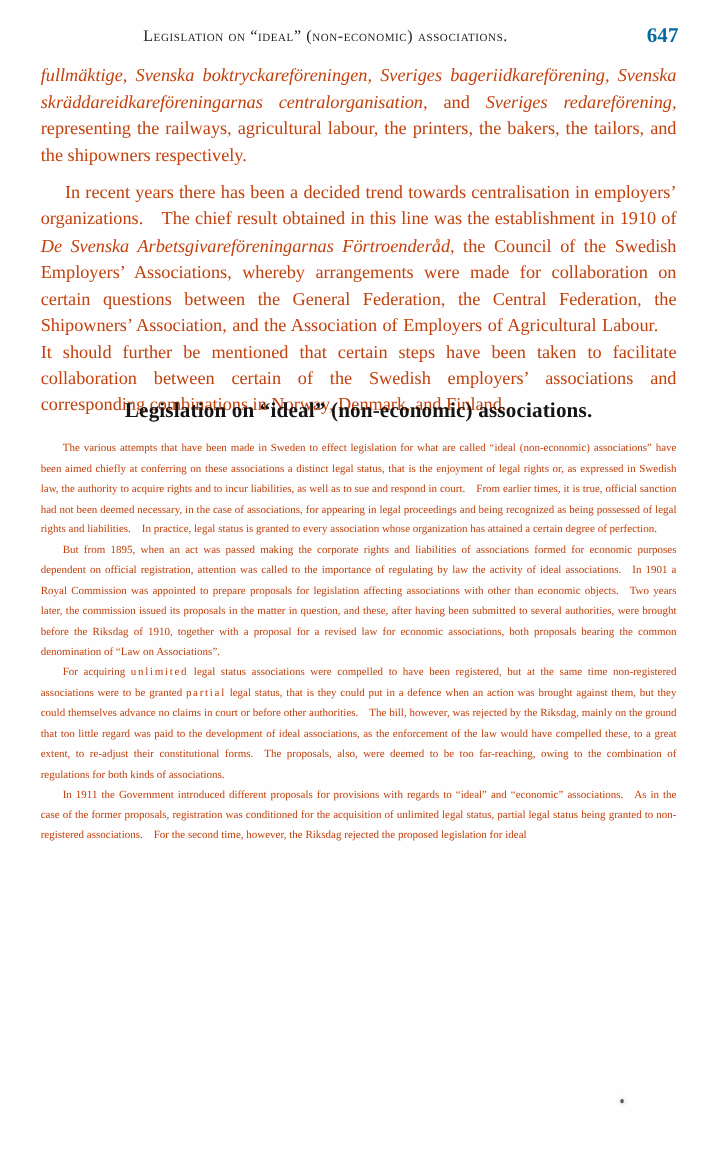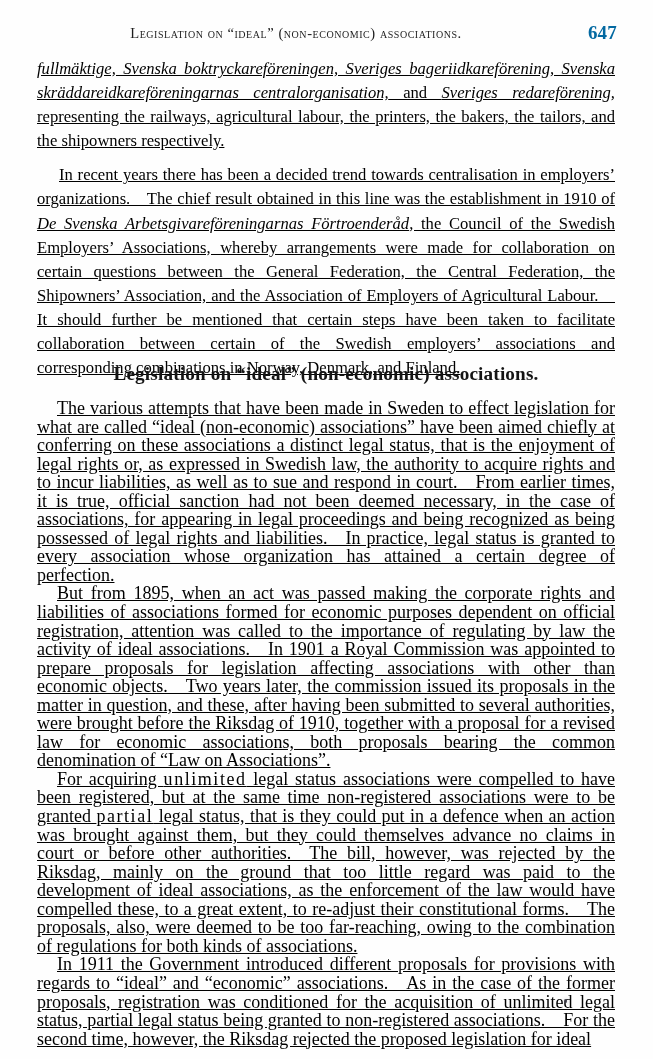--- a/index.html
+++ b/index.html
@@ -60,22 +60,21 @@
   .block {
     position: absolute;
     left: 37px;
     width: 578px;
   }
 
   .para {
     margin: 0;
     text-align: justify;
     text-align-last: left;
-    color: #000000;
-    text-decoration: underline;
+    color: #c2410c;
   }
 
   
   .block-a {
     top: 57px;
     font-size: 16.6px;
     line-height: 24.1px;
   }
   .block-a .para + .para {
     margin-top: 10px;
@@ -96,21 +95,21 @@
     text-align: center;
     font-size: 19.2px;
     font-weight: bold;
     letter-spacing: 0.15px;
     color: #141414;
   }
 
   
   .block-b {
     top: 399px;
-    font-size: 18px;
+    font-size: 10px;
     line-height: 18.55px;
   }
   .block-b .para {
     text-indent: 20px;
   }
 
   .sp {
     letter-spacing: 1.55px;
   }
 

